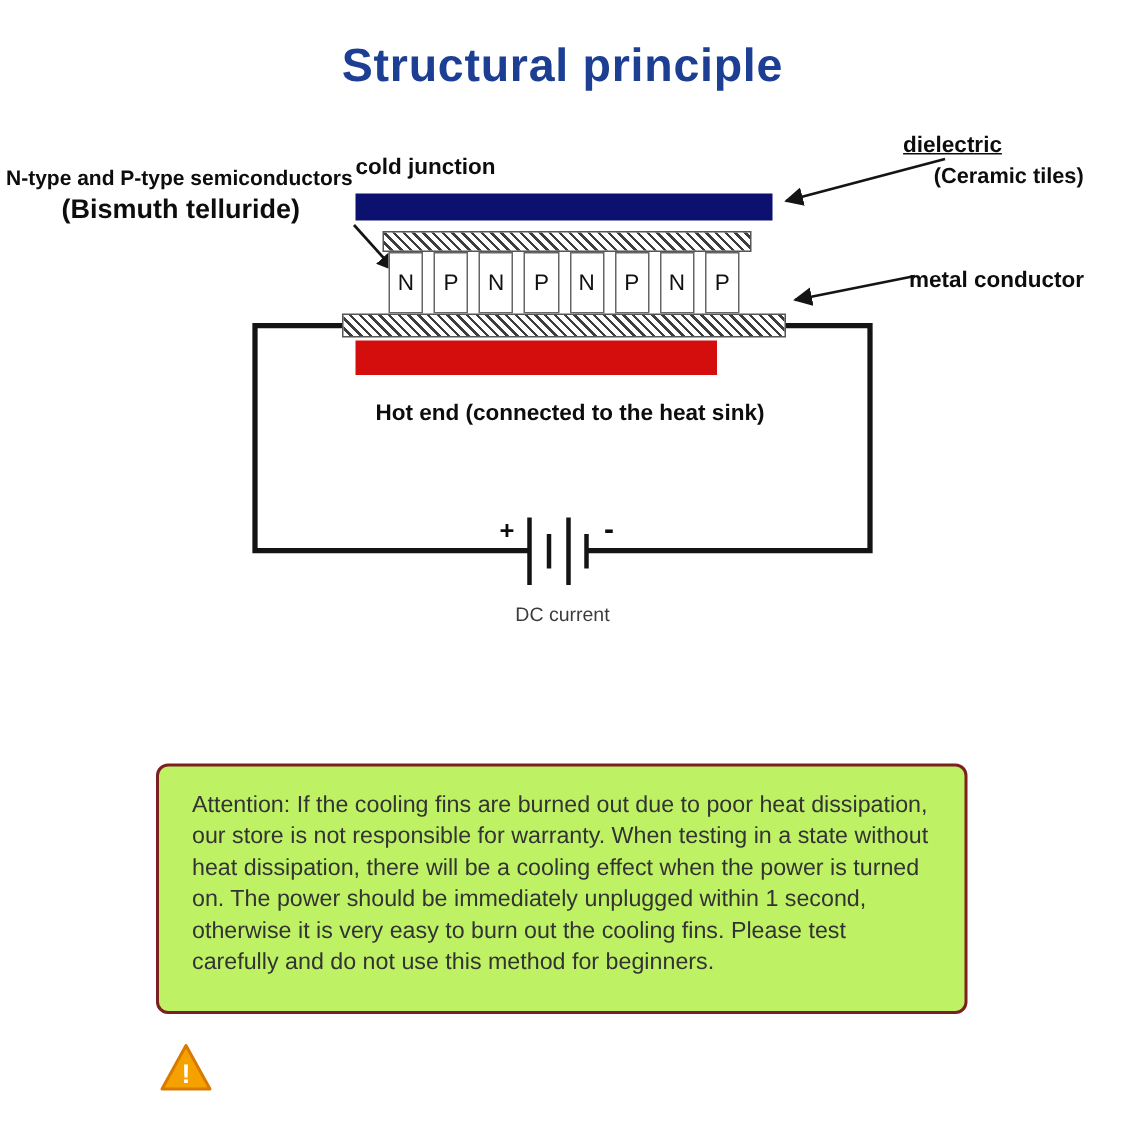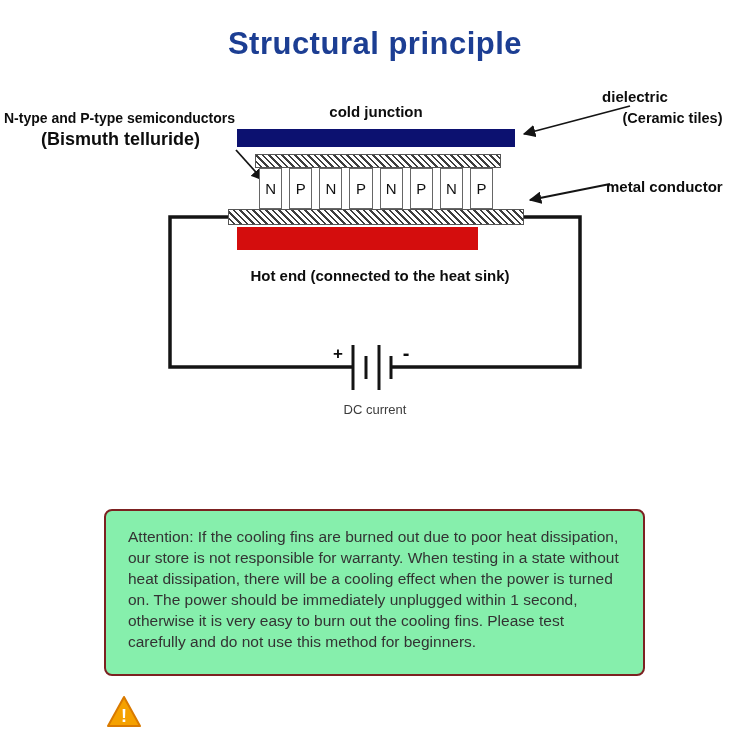--- a/index.html
+++ b/index.html
@@ -9,22 +9,22 @@
   }
 
   
   .page-title{
     position:absolute;top:26px;left:0;width:750px;text-align:center;
     font-size:31px;font-weight:700;color:#1c3e93;letter-spacing:.5px;margin:0;
   }
 
   
   .lbl{position:absolute;font-weight:700;font-size:15px;color:#0d0d0d;line-height:1.2;}
-  .lbl-cold{left:237px;top:103px;width:278px;text-align:center;}
-  .lbl-diel1{left:555px;top:88px;width:160px;text-align:center;}
+  .lbl-cold{left:237px;top:103px;width:278px;text-align:left;}
+  .lbl-diel1{left:555px;top:88px;width:160px;text-align:center;text-decoration:underline;}
   .lbl-diel2{left:590px;top:110px;width:165px;text-align:center;font-size:14.5px;}
   .lbl-semi1{left:4px;top:110px;width:276px;text-align:left;font-size:14px;}
   .lbl-semi2{left:4px;top:129px;width:196px;text-align:right;font-size:18px;}
   .lbl-metal{left:606px;top:178px;width:150px;font-size:15px;}
   .lbl-hotend{left:190px;top:267px;width:380px;text-align:center;}
   .lbl-plus{left:328px;top:344px;width:20px;font-size:17px;text-align:center;}
   .lbl-minus{left:396px;top:341px;width:20px;font-size:20px;text-align:center;}
   .lbl-dc{left:300px;top:402px;width:150px;text-align:center;font-weight:400;font-size:13px;color:#3c3c3c;}
 
   
@@ -52,21 +52,21 @@
   .bat{stroke:#141414;stroke-width:3;}
   .arrow{stroke:#141414;stroke-width:1.8;fill:none;}
 
   
   .reminder-title{
     position:absolute;top:459px;left:0;width:750px;text-align:center;margin:0;
     font-size:33px;font-weight:600;color:#8e1717;
   }
   .reminder-box{
     position:absolute;left:104px;top:509px;width:541px;height:167px;box-sizing:border-box;
-    border:2px solid #7c2121;border-radius:8px;background:#86efac;
+    border:2px solid #7c2121;border-radius:8px;background:#bef264;
   }
   .reminder-box p{
     margin:0;padding:16px 20px 0 22px;font-size:15.5px;line-height:1.35;color:#333333;
   }
 
   
   .footer-note-text{
     position:absolute;left:150px;top:684px;width:580px;
     font-size:14.5px;line-height:17px;color:#d1432f;
   }

